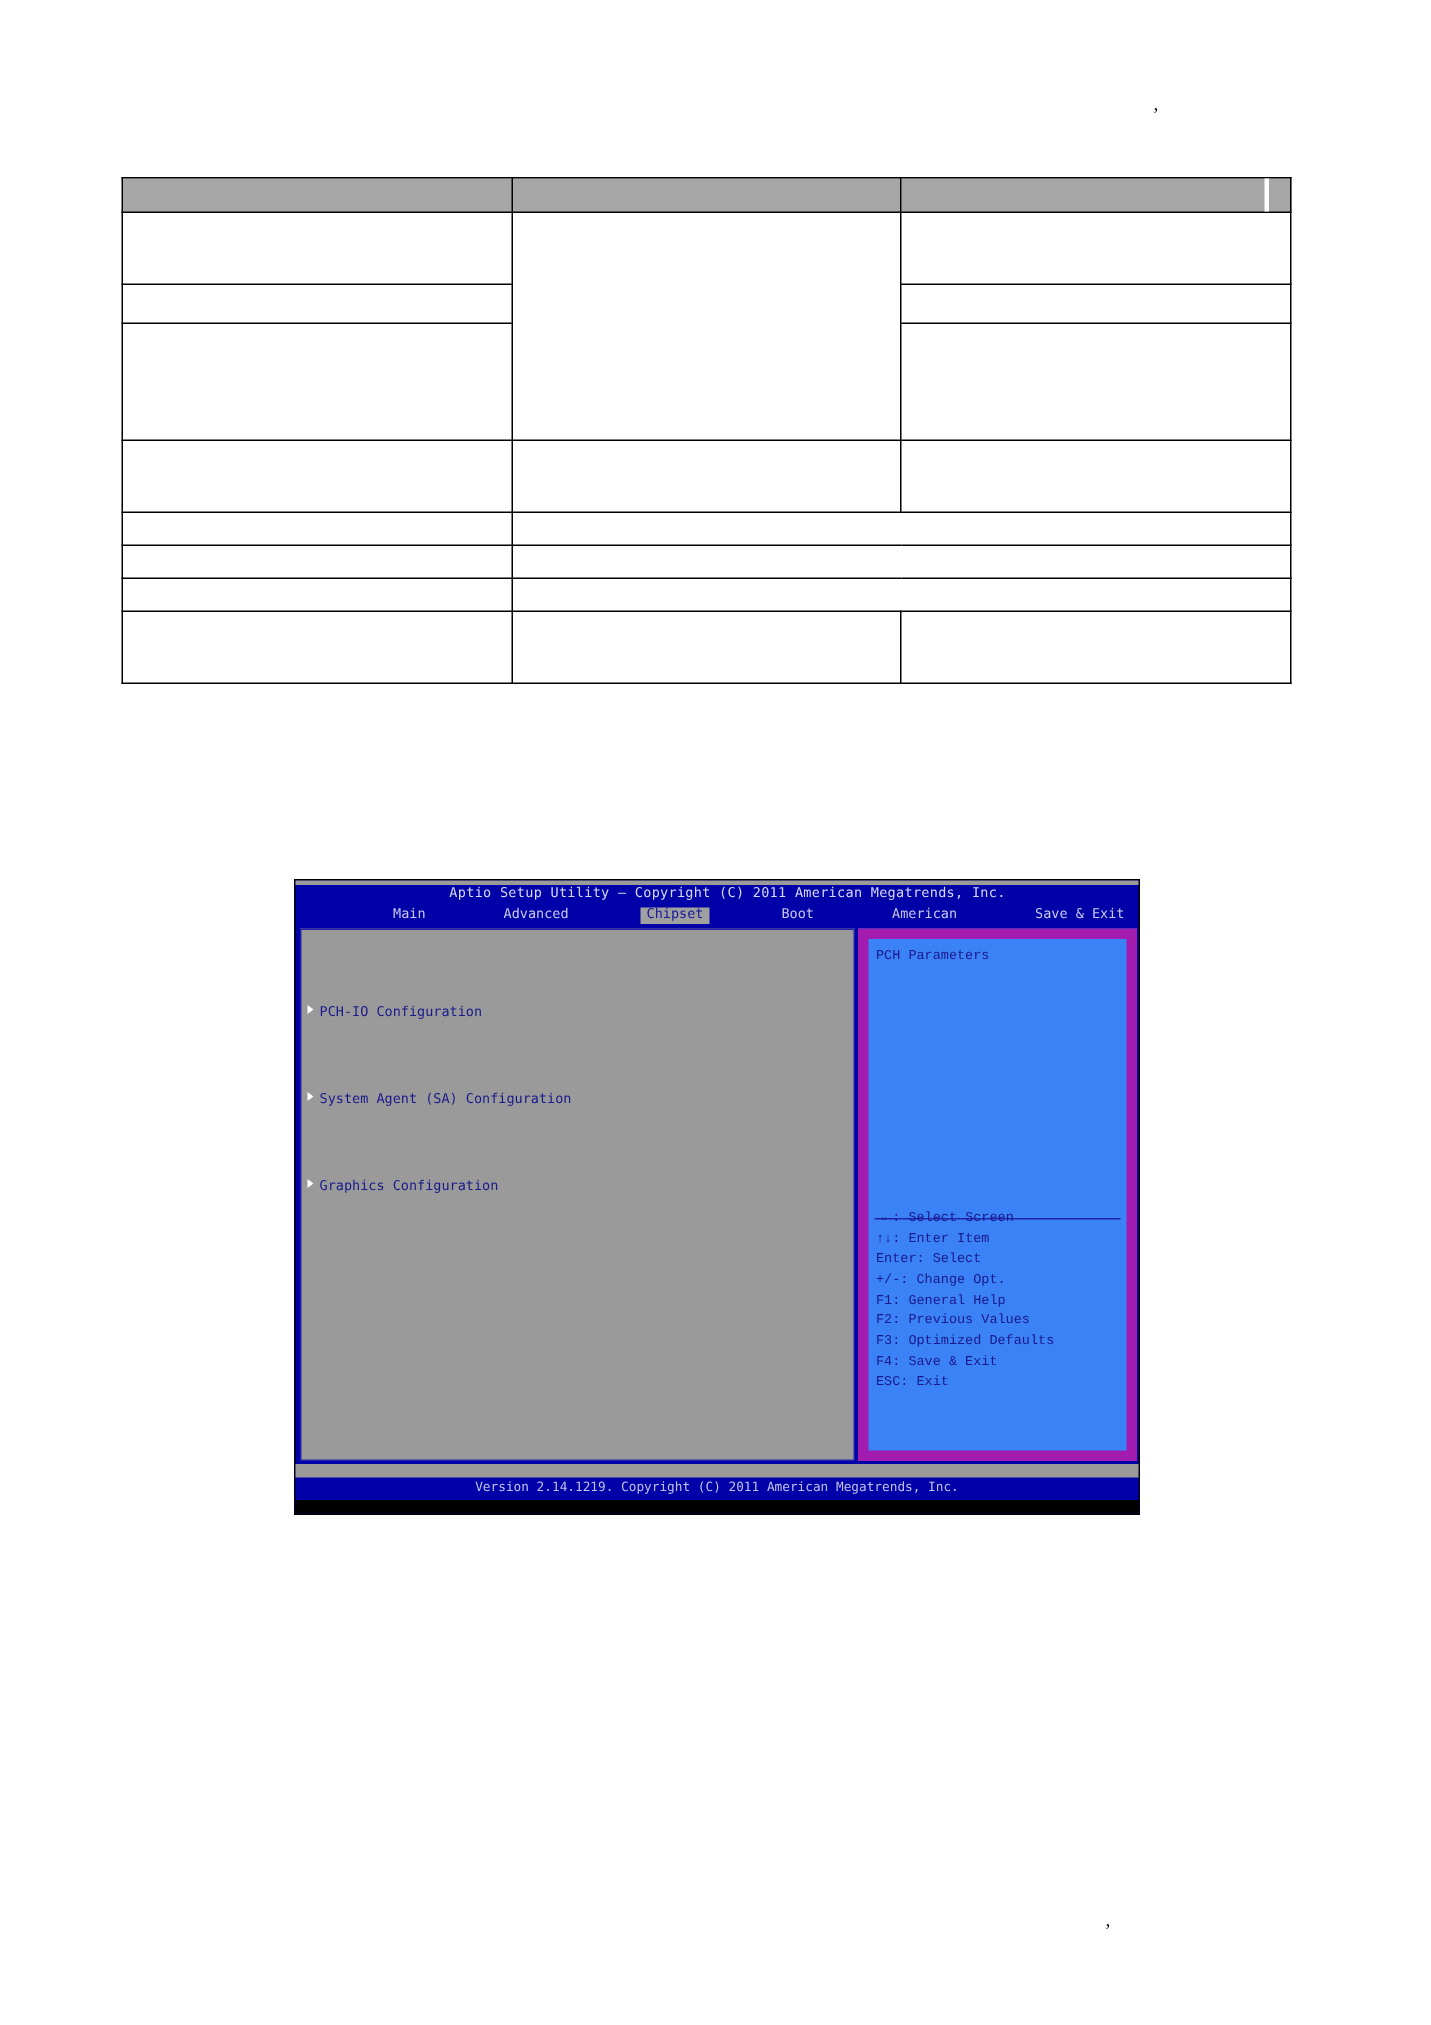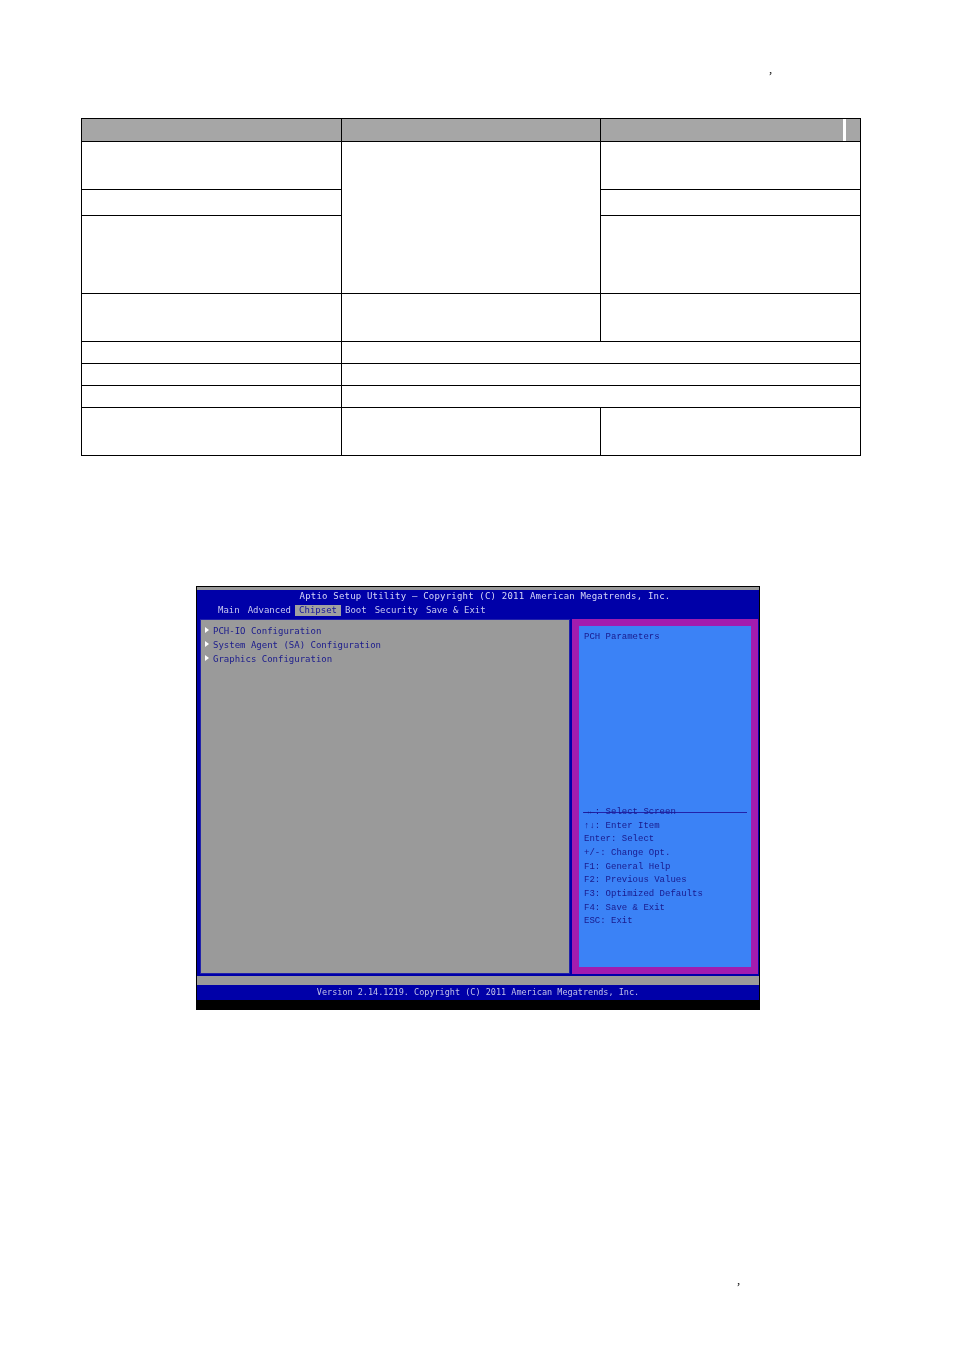--- a/index.html
+++ b/index.html
@@ -88,20 +88,21 @@
     padding-left: 17px;
     display: flex;
     align-items: center;
     gap: 0;
   }
   .bios-tab {
     color: #c8c8f0;
     font-size: 9px;
     padding: 1px 4px;
     white-space: nowrap;
+    margin-left: 44px;
   }
   .bios-tab.active {
     background: #a0a0a0;
     color: #16169c;
   }
 
   
   .bios-body {
     position: absolute;
     left: 3px; top: 32px;
@@ -124,20 +125,21 @@
     font-family: Liberation Mono, monospace;
   }
   .menu-item {
     display: flex;
     align-items: baseline;
     gap: 4px;
     color: #1a1a8c;
     font-size: 9px;
     line-height: 1.55;
     white-space: nowrap;
+    margin-top: 44px;
   }
   .arrow-icon {
     display: inline-block;
     width: 0; height: 0;
     border-left: 4px solid #ffffff;
     border-top: 3px solid transparent;
     border-bottom: 3px solid transparent;
     position: relative;
     top: -1px;
   }
@@ -245,21 +247,21 @@
 <div class="bios">
   <div class="bios-topstripe"></div>
 
   <div class="bios-title">Aptio Setup Utility – Copyright (C) 2011 American Megatrends, Inc.</div>
 
   <div class="bios-menubar">
     <span class="bios-tab">Main</span>
     <span class="bios-tab">Advanced</span>
     <span class="bios-tab active">Chipset</span>
     <span class="bios-tab">Boot</span>
-    <span class="bios-tab">Security</span>
+    <span class="bios-tab">American</span>
     <span class="bios-tab">Save &amp; Exit</span>
   </div>
 
   <div class="bios-body">
 
     <div class="panel-left">
       <div class="menu-item">
         <span class="arrow-icon"></span>
         <span>PCH-IO Configuration</span>
       </div>

